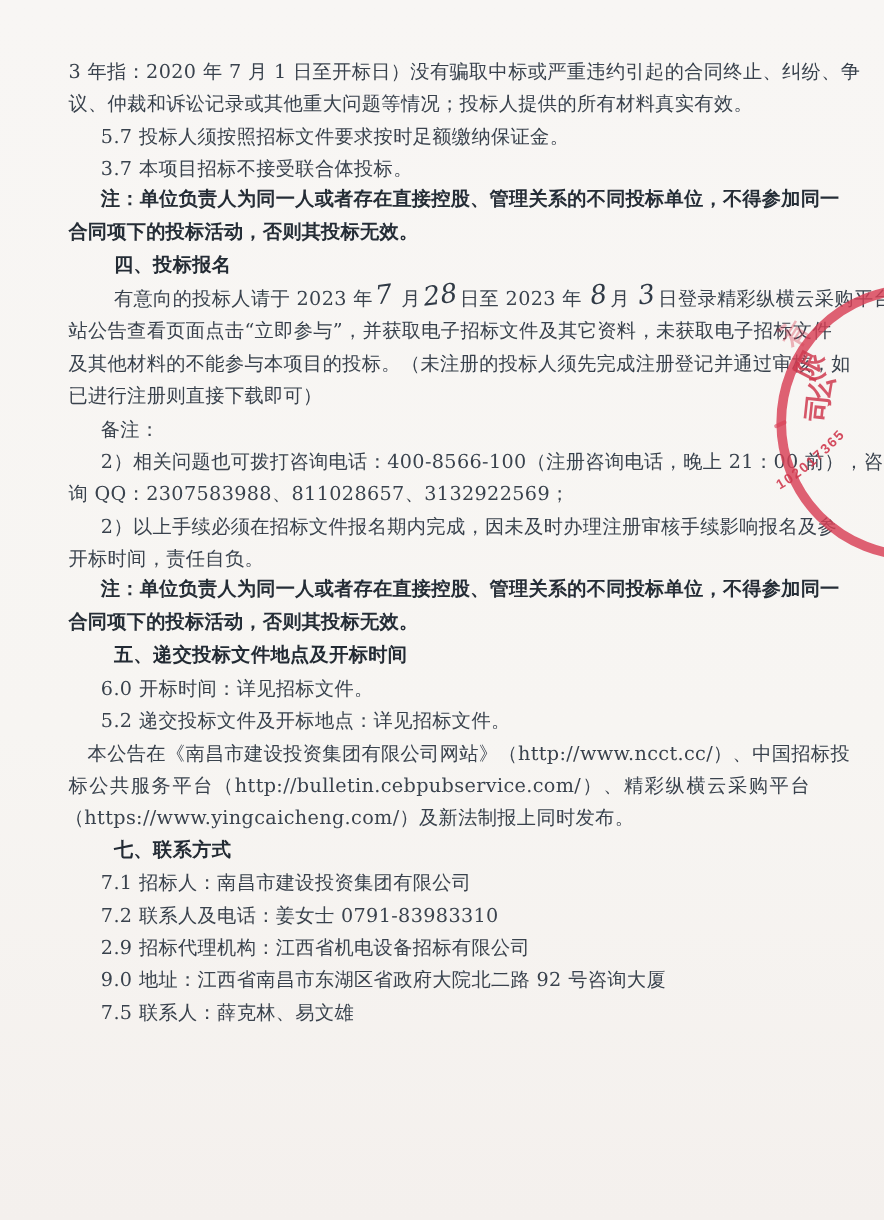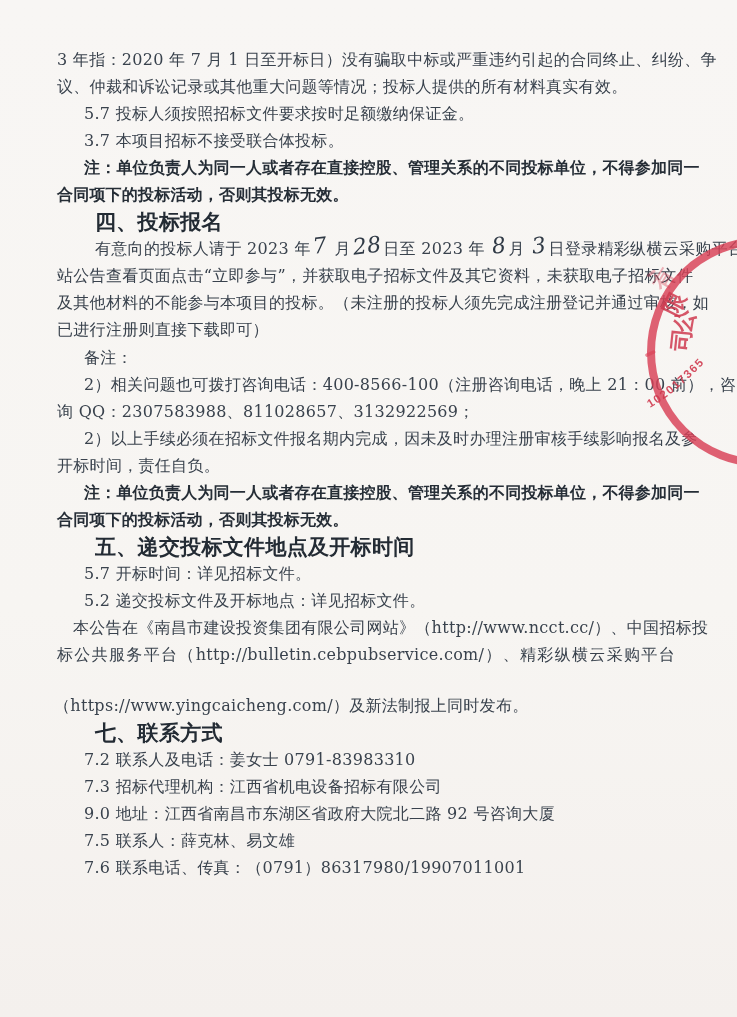--- a/index.html
+++ b/index.html
@@ -18,23 +18,23 @@
   .ln{
     position:relative;
     height:27.05px;line-height:27.05px;
     font-size:16px;letter-spacing:.3px;
     white-space:nowrap;
   }
   .j{text-align:justify;text-align-last:justify;-moz-text-align-last:justify;text-justify:inter-character;}
   .i1{padding-left:27px;}
   .i2{padding-left:38px;}
   .ism{padding-left:16px;}
-  .hang{margin-left:-3px;margin-top:24px;}
-  .b{font-family:Liberation Sans, sans-serif;font-weight:bold;color:#252d36;letter-spacing:.2px;}
-  .h{font-family:"Liberation Sans","DejaVu Sans",sans-serif;font-weight:bold;color:#232b34;font-size:21px;}
+  .hang{margin-left:-3px;}
+  .b{font-family:Liberation Mono, monospace;font-weight:bold;color:#252d36;letter-spacing:.2px;}
+  .h{font-family:"Liberation Sans","DejaVu Sans",sans-serif;font-weight:bold;color:#232b34;font-size:16px;}
   .hand{
     font-family:"DejaVu Serif",serif;
     font-style:italic;font-size:22px;line-height:1;
     display:inline-block;transform:rotate(-7deg) translateY(-1px);
     color:#303a46;margin:0 2px;
   }
   .seal{
     position:absolute;left:0;top:0;width:737px;height:1017px;
     pointer-events:none;
   }
@@ -59,31 +59,31 @@
   <div class="ln j">及其他材料的不能参与本项目的投标。（未注册的投标人须先完成注册登记并通过审核，如</div>
   <div class="ln">已进行注册则直接下载即可）</div>
   <div class="ln i1">备注：</div>
   <div class="ln i1 j">2）相关问题也可拨打咨询电话：400-8566-100（注册咨询电话，晚上 21：00 前），咨</div>
   <div class="ln">询 QQ：2307583988、811028657、3132922569；</div>
   <div class="ln i1 j">2）以上手续必须在招标文件报名期内完成，因未及时办理注册审核手续影响报名及参</div>
   <div class="ln">开标时间，责任自负。</div>
   <div class="ln i1 b j">注：单位负责人为同一人或者存在直接控股、管理关系的不同投标单位，不得参加同一</div>
   <div class="ln b">合同项下的投标活动，否则其投标无效。</div>
   <div class="ln i2 h">五、递交投标文件地点及开标时间</div>
-  <div class="ln i1">5.7 开标时间：详见招标文件。</div>
+  <div class="ln i1">6.0 开标时间：详见招标文件。</div>
   <div class="ln i1">5.2 递交投标文件及开标地点：详见招标文件。</div>
   <div class="ln ism j">本公告在《南昌市建设投资集团有限公司网站》（http://www.ncct.cc/）、中国招标投</div>
   <div class="ln j">标公共服务平台（http://bulletin.cebpubservice.com/）、精彩纵横云采购平台</div>
   <div class="ln hang">（https://www.yingcaicheng.com/）及新法制报上同时发布。</div>
   <div class="ln i2 h">七、联系方式</div>
+  <div class="ln i1">7.1 招标人：南昌市建设投资集团有限公司</div>
   <div class="ln i1">7.2 联系人及电话：姜女士 0791-83983310</div>
-  <div class="ln i1">7.3 招标代理机构：江西省机电设备招标有限公司</div>
+  <div class="ln i1">2.9 招标代理机构：江西省机电设备招标有限公司</div>
   <div class="ln i1">9.0 地址：江西省南昌市东湖区省政府大院北二路 92 号咨询大厦</div>
   <div class="ln i1">7.5 联系人：薛克林、易文雄</div>
-  <div class="ln i1">7.6 联系电话、传真：（0791）86317980/19907011001</div>
 
   <svg class="seal" viewBox="0 0 737 1017" xmlns="http://www.w3.org/2000/svg">
 
     <circle cx="762" cy="352" r="111" fill="none" stroke="#d84055" stroke-width="8" stroke-opacity="0.82"></circle>
 
     <text x="664" y="292" font-size="21" font-weight="bold" fill="#d84055" fill-opacity="0.38" transform="rotate(-58 664 292)">有</text>
     <rect x="646" y="272" width="10" height="3" rx="1.5" fill="#d84055" fill-opacity="0.35" transform="rotate(-38 651 273)"></rect>
 
     <text x="663" y="312" font-size="23" font-weight="bold" fill="#cf3a4f" fill-opacity="0.85" transform="rotate(-63 674 304)">限</text>
     <text x="673" y="329" font-size="23" font-weight="bold" fill="#cf3a4f" fill-opacity="0.85" transform="rotate(-72 684 321)">公</text>

